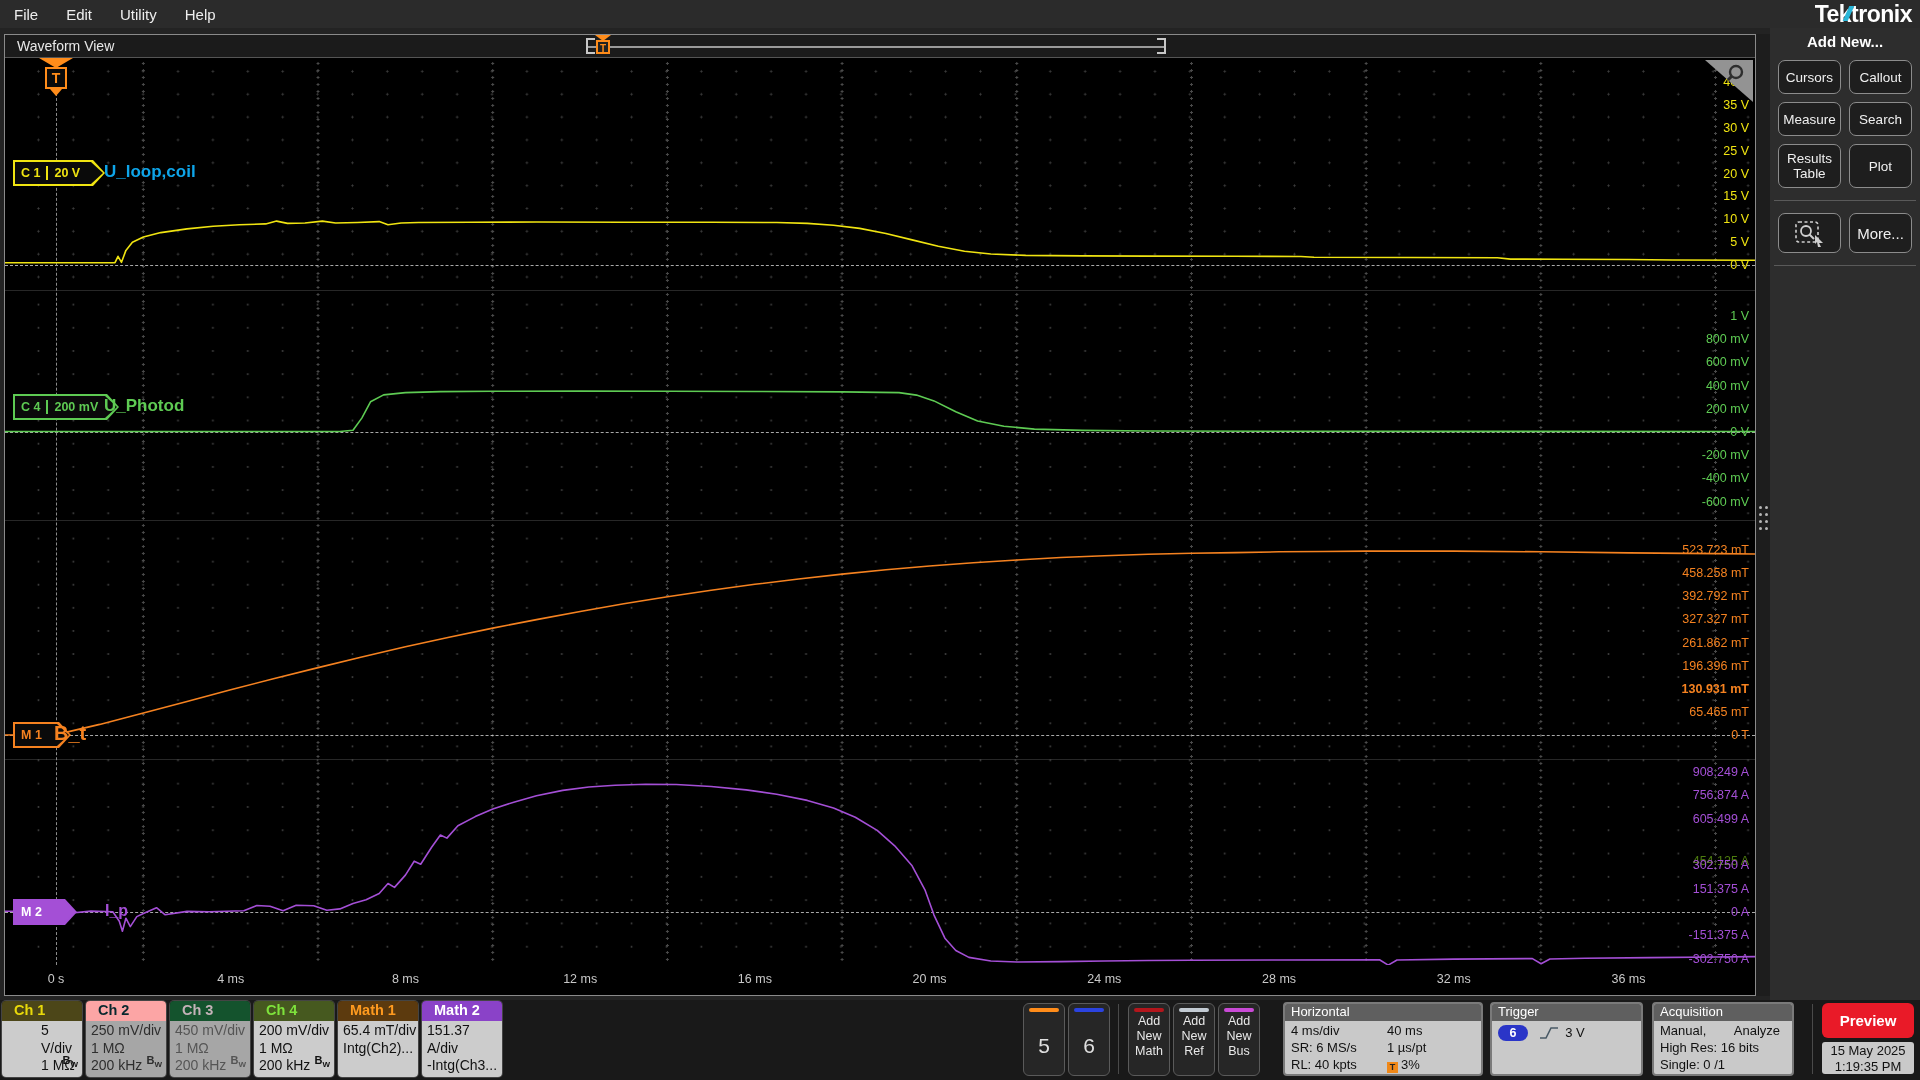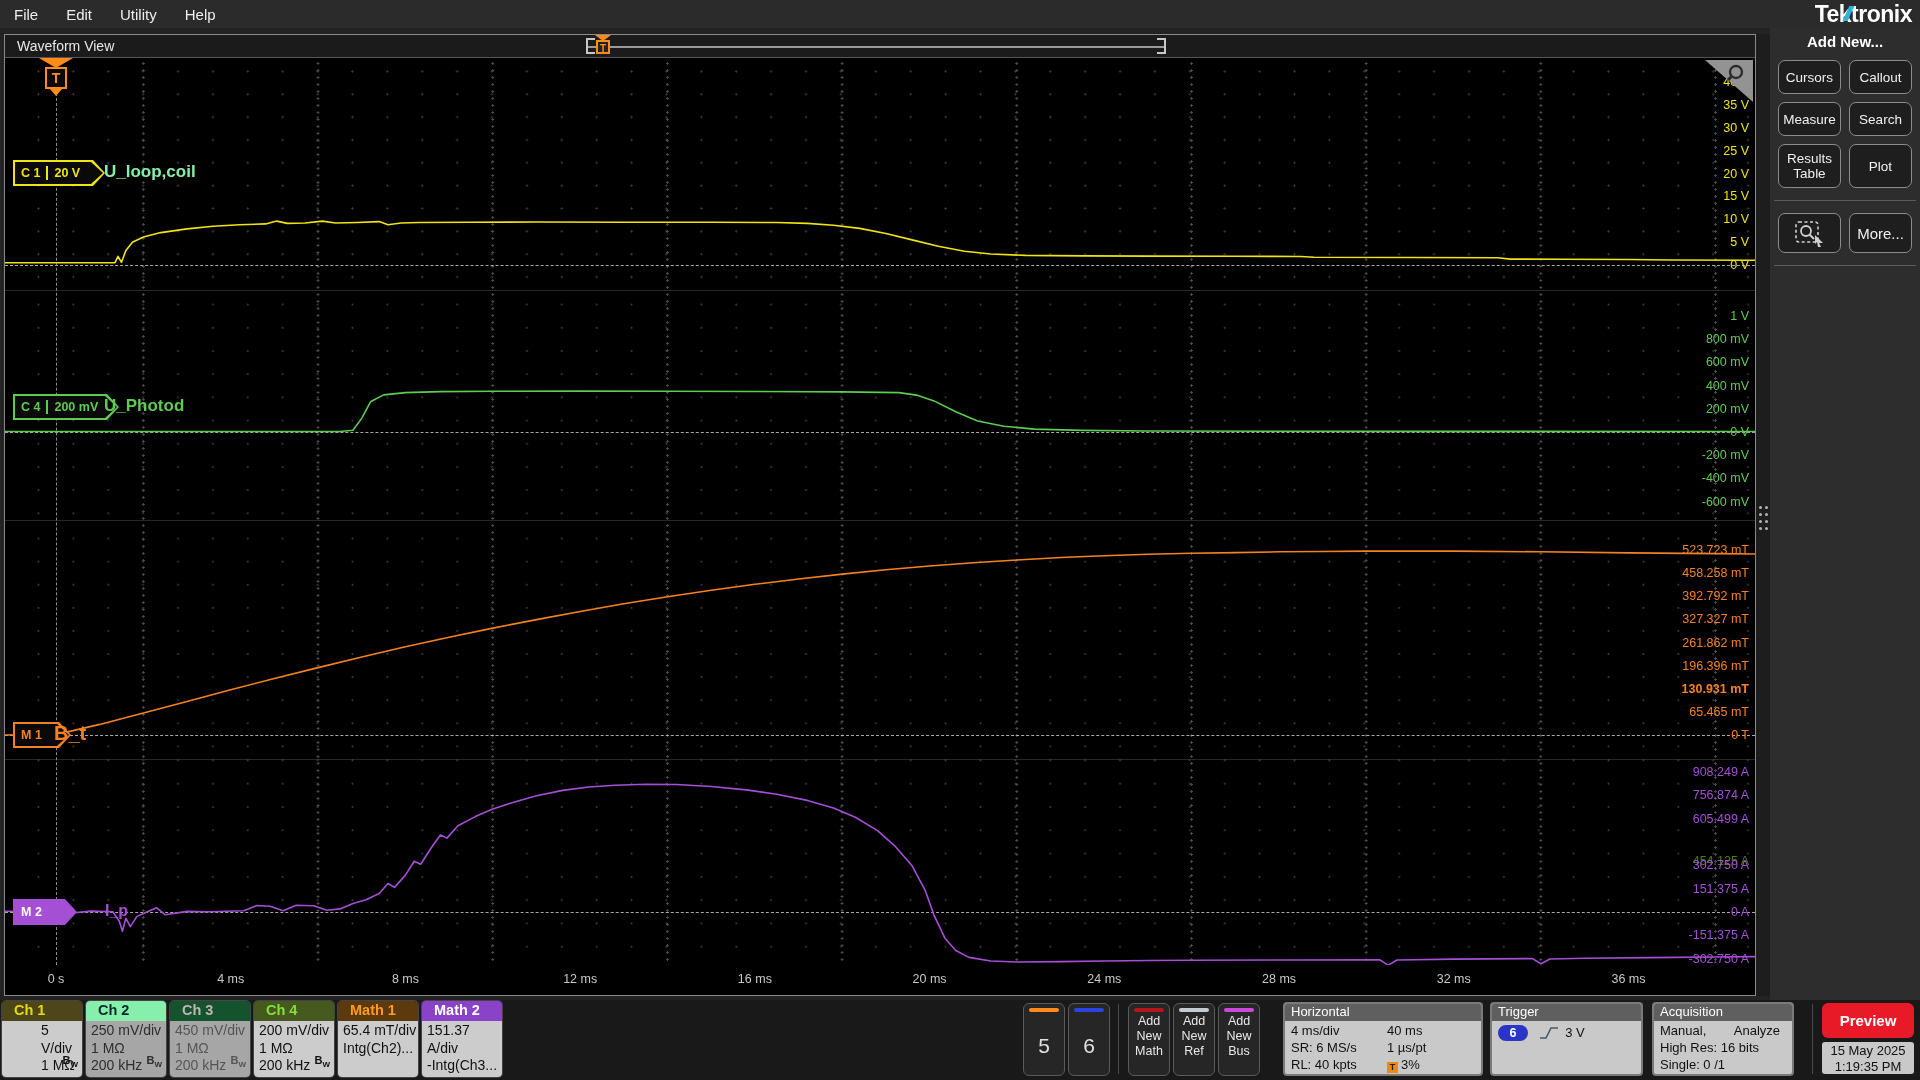--- a/index.html
+++ b/index.html
@@ -175,21 +175,21 @@
         </div>
       <div id="badges">
           <div class="wbadge" style="top: 102px; width: 92px;">
             <div class="wb-shell" style="background: rgb(240, 228, 17);"></div>
             <div class="wb-core" style="background: rgb(10, 10, 10);"></div>
             <div class="wb-cells" style="color: rgb(240, 228, 17);">
               <span>C 1</span>
               <span style="border-left: 2px solid rgb(240, 228, 17);">20 V</span>
             </div>
           </div>
-          <div class="wave-label" style="left: 99px; top: 103.95px; color: #86efac; font-size: 17px;">U_loop,coil</div>
+          <div class="wave-label" style="left: 99px; top: 103.95px; color: #0ea5e9; font-size: 17px;">U_loop,coil</div>
           <div class="wbadge" style="top: 336px; width: 106px;">
             <div class="wb-shell" style="background: rgb(94, 203, 83);"></div>
             <div class="wb-core" style="background: rgb(10, 10, 10);"></div>
             <div class="wb-cells" style="color: rgb(94, 203, 83);">
               <span>C 4</span>
               <span style="border-left: 2px solid rgb(94, 203, 83);">200 mV</span>
             </div>
           </div>
           <div class="wave-label" style="left: 99px; top: 337.95px; color: rgb(94, 203, 83); font-size: 17px;">U_Photod</div>
           <div class="wbadge" style="top: 664px; width: 58px;">
@@ -283,21 +283,21 @@
         <div class="chbadge" style="left: 2px;">
           <div class="hd" style="background: rgb(76, 70, 24); color: rgb(232, 217, 10);">Ch 1</div>
           <div class="bd" style="background: rgb(204, 204, 204); color: rgb(17, 17, 17); padding-left: 39px;">
             <div>5 V/div</div>
             <div>1 MΩ</div>
             <div>200 kHz</div>
             <span class="bw">B<span class="bw-sub">W</span></span>
           </div>
         </div>
         <div class="chbadge" style="left: 86px;">
-          <div class="hd" style="background: #86efac; color: rgb(9, 40, 46);">Ch 2</div>
+          <div class="hd" style="background: #fca5a5; color: rgb(9, 40, 46);">Ch 2</div>
           <div class="bd" style="background: rgb(166, 166, 166); color: rgb(46, 46, 46);">
             <div>250 mV/div</div>
             <div>1 MΩ</div>
             <div>200 kHz</div>
             <span class="bw">B<span class="bw-sub">W</span></span>
           </div>
         </div>
         <div class="chbadge" style="left: 170px;">
           <div class="hd" style="background: #14532d; color: rgb(196, 178, 184);">Ch 3</div>
           <div class="bd" style="background: rgb(166, 166, 166); color: rgb(85, 85, 85);">

